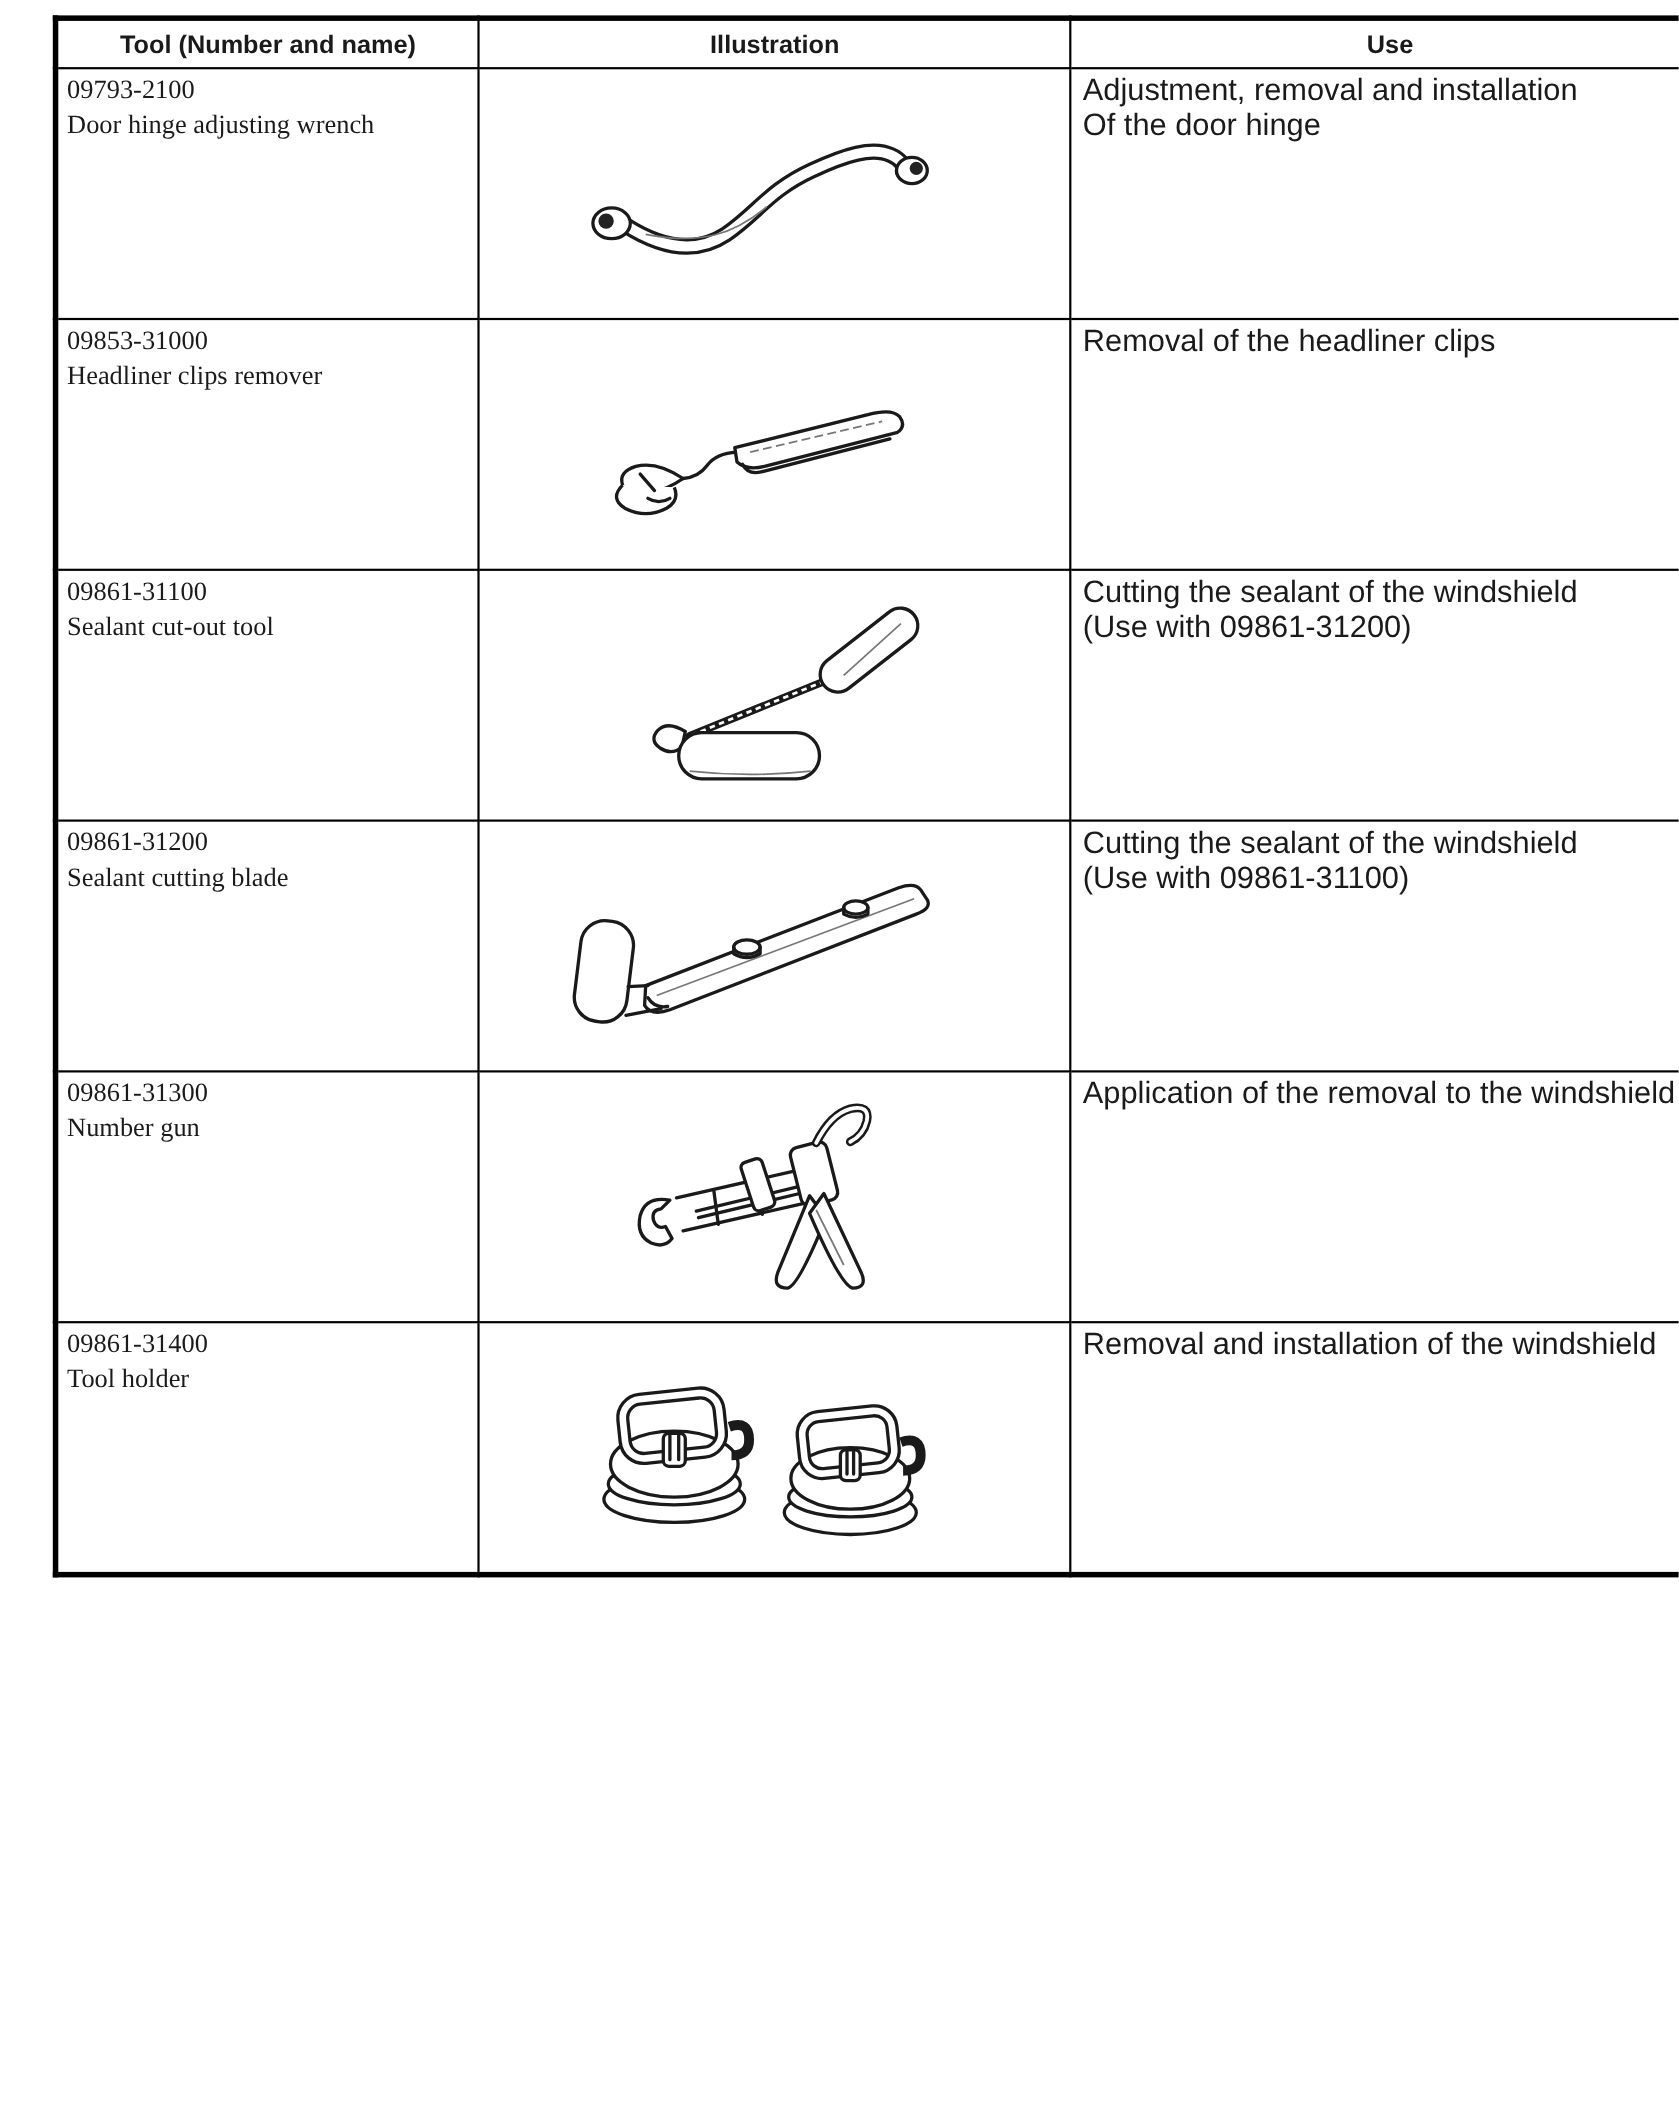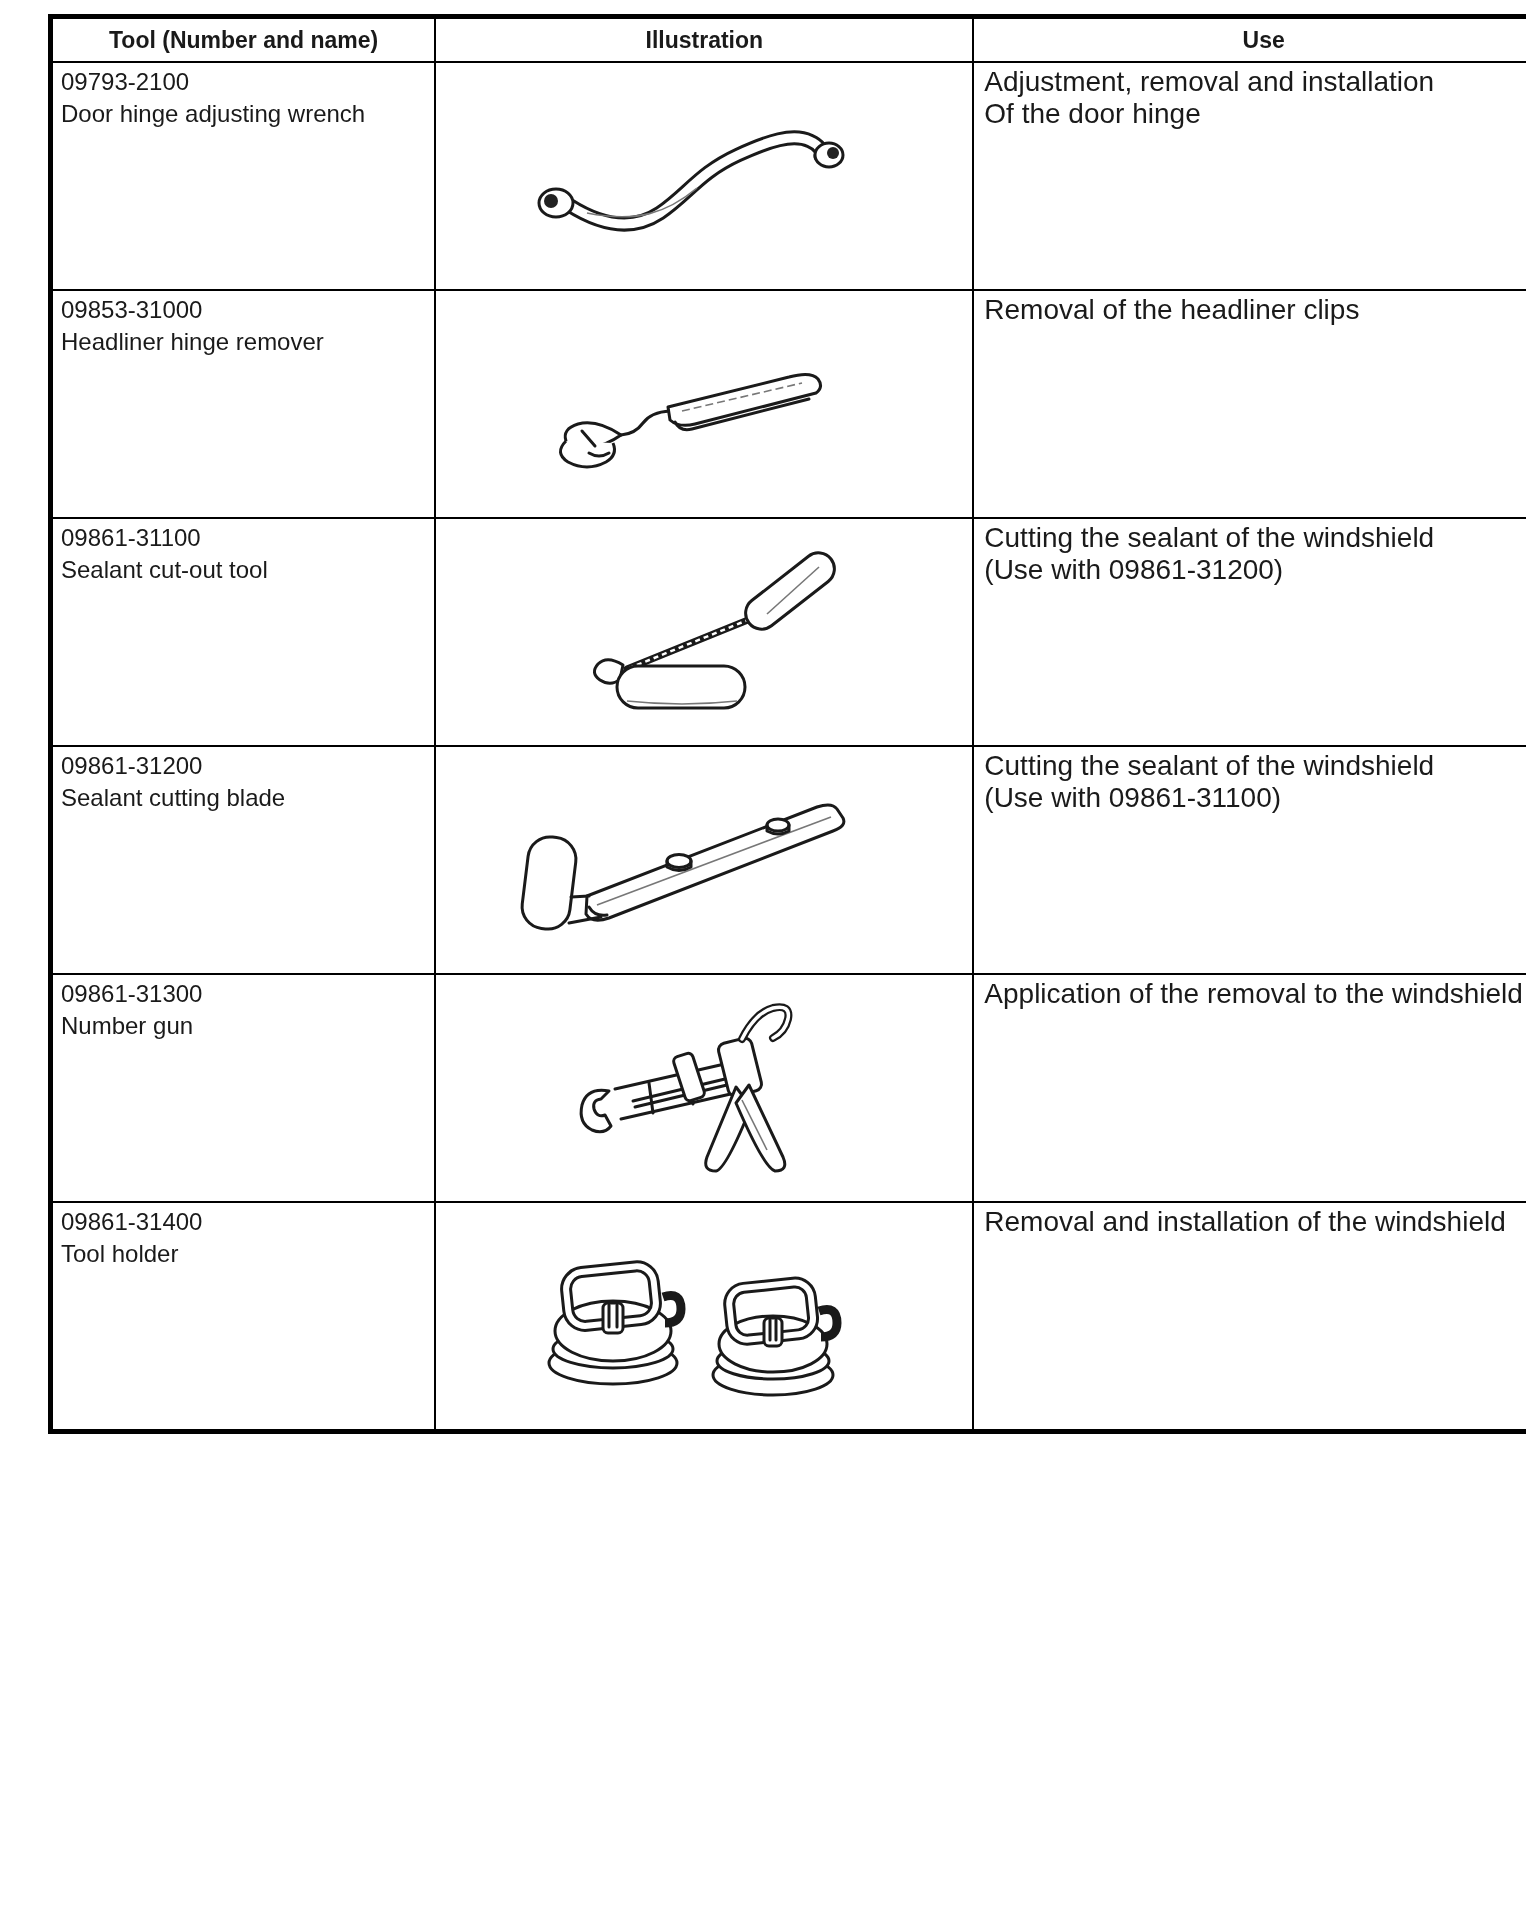--- a/index.html
+++ b/index.html
@@ -7,21 +7,21 @@
        font-family:"Liberation Sans", sans-serif;color:#1a1a1a;}
   .page-table{position:absolute;left:8px;top:14px;width:1510px;
        border-collapse:collapse;table-layout:fixed;background:#ffffff;
        border:5px solid #000;margin-left:40px;}
   .page-table th,.page-table td{border:2px solid #000;}
   .page-table th{height:38px;font-size:23px;font-weight:bold;text-align:center;
        vertical-align:middle;padding:2px 4px;}
   .page-table td{vertical-align:top;}
   col.c-tool{width:384px;} col.c-ill{width:537px;} col.c-use{width:581px;}
   tbody tr{height:228px;}
-  .tool-cell{padding:3px 6px 3px 8px;font-size:24px;line-height:32px;}
+  .tool-cell{padding:3px 6px 3px 8px;font-size:24px;line-height:32px;font-family:Liberation Serif, serif;}
   .use-cell{padding:3px 6px 3px 10px;font-size:28px;line-height:32px;white-space:pre-line;}
   .ill-cell{padding:0;text-align:center;}
   .ill-cell svg{display:block;margin:0 auto;}
   .ln{fill:none;stroke:#1a1a1a;stroke-width:3;stroke-linecap:round;stroke-linejoin:round;}
   .fw{fill:#ffffff;stroke:#1a1a1a;stroke-width:3;stroke-linejoin:round;}
   .tube{fill:none;stroke:#1a1a1a;stroke-width:15;stroke-linecap:round;}
   .tube-in{fill:none;stroke:#ffffff;stroke-width:9;stroke-linecap:round;}
   .thin{fill:none;stroke:#777;stroke-width:1.6;}
 </style>
 </head>
@@ -59,21 +59,21 @@
         </svg>
       </td>
       <td class="use-cell">Adjustment, removal and installation
 Of the door hinge</td>
     </tr>
 
 
     <tr>
       <td class="tool-cell">
         <div>09853-31000</div>
-        <div>Headliner hinge remover</div>
+        <div>Headliner clips remover</div>
       </td>
       <td class="ill-cell">
         <svg width="535" height="226" viewBox="0 0 535 226">
           <path class="fw" d="M231,116 L352,86 Q374,80 381,88 Q387,96 379,102 L258,133 Q242,137 233,129 Z"></path>
           <path class="ln" d="M238,131 Q243,141 255,138 L372,108"></path>
           <path class="thin" d="M245,120 L365,92" stroke-dasharray="8,4"></path>
           <path class="fw" d="M233,120 Q214,121 206,132 Q198,143 184,144 Q168,145 158,140"></path>
           <path class="fw" d="M184,144 Q160,128 141,133 Q125,138 129,150 Q133,161 151,158 Q170,154 184,144 Z"></path>
           <path class="fw" d="M129,150 Q117,162 131,171 Q150,181 169,171 Q181,164 176,152"></path>
           <path class="ln" d="M145,140 L158,155"></path>

